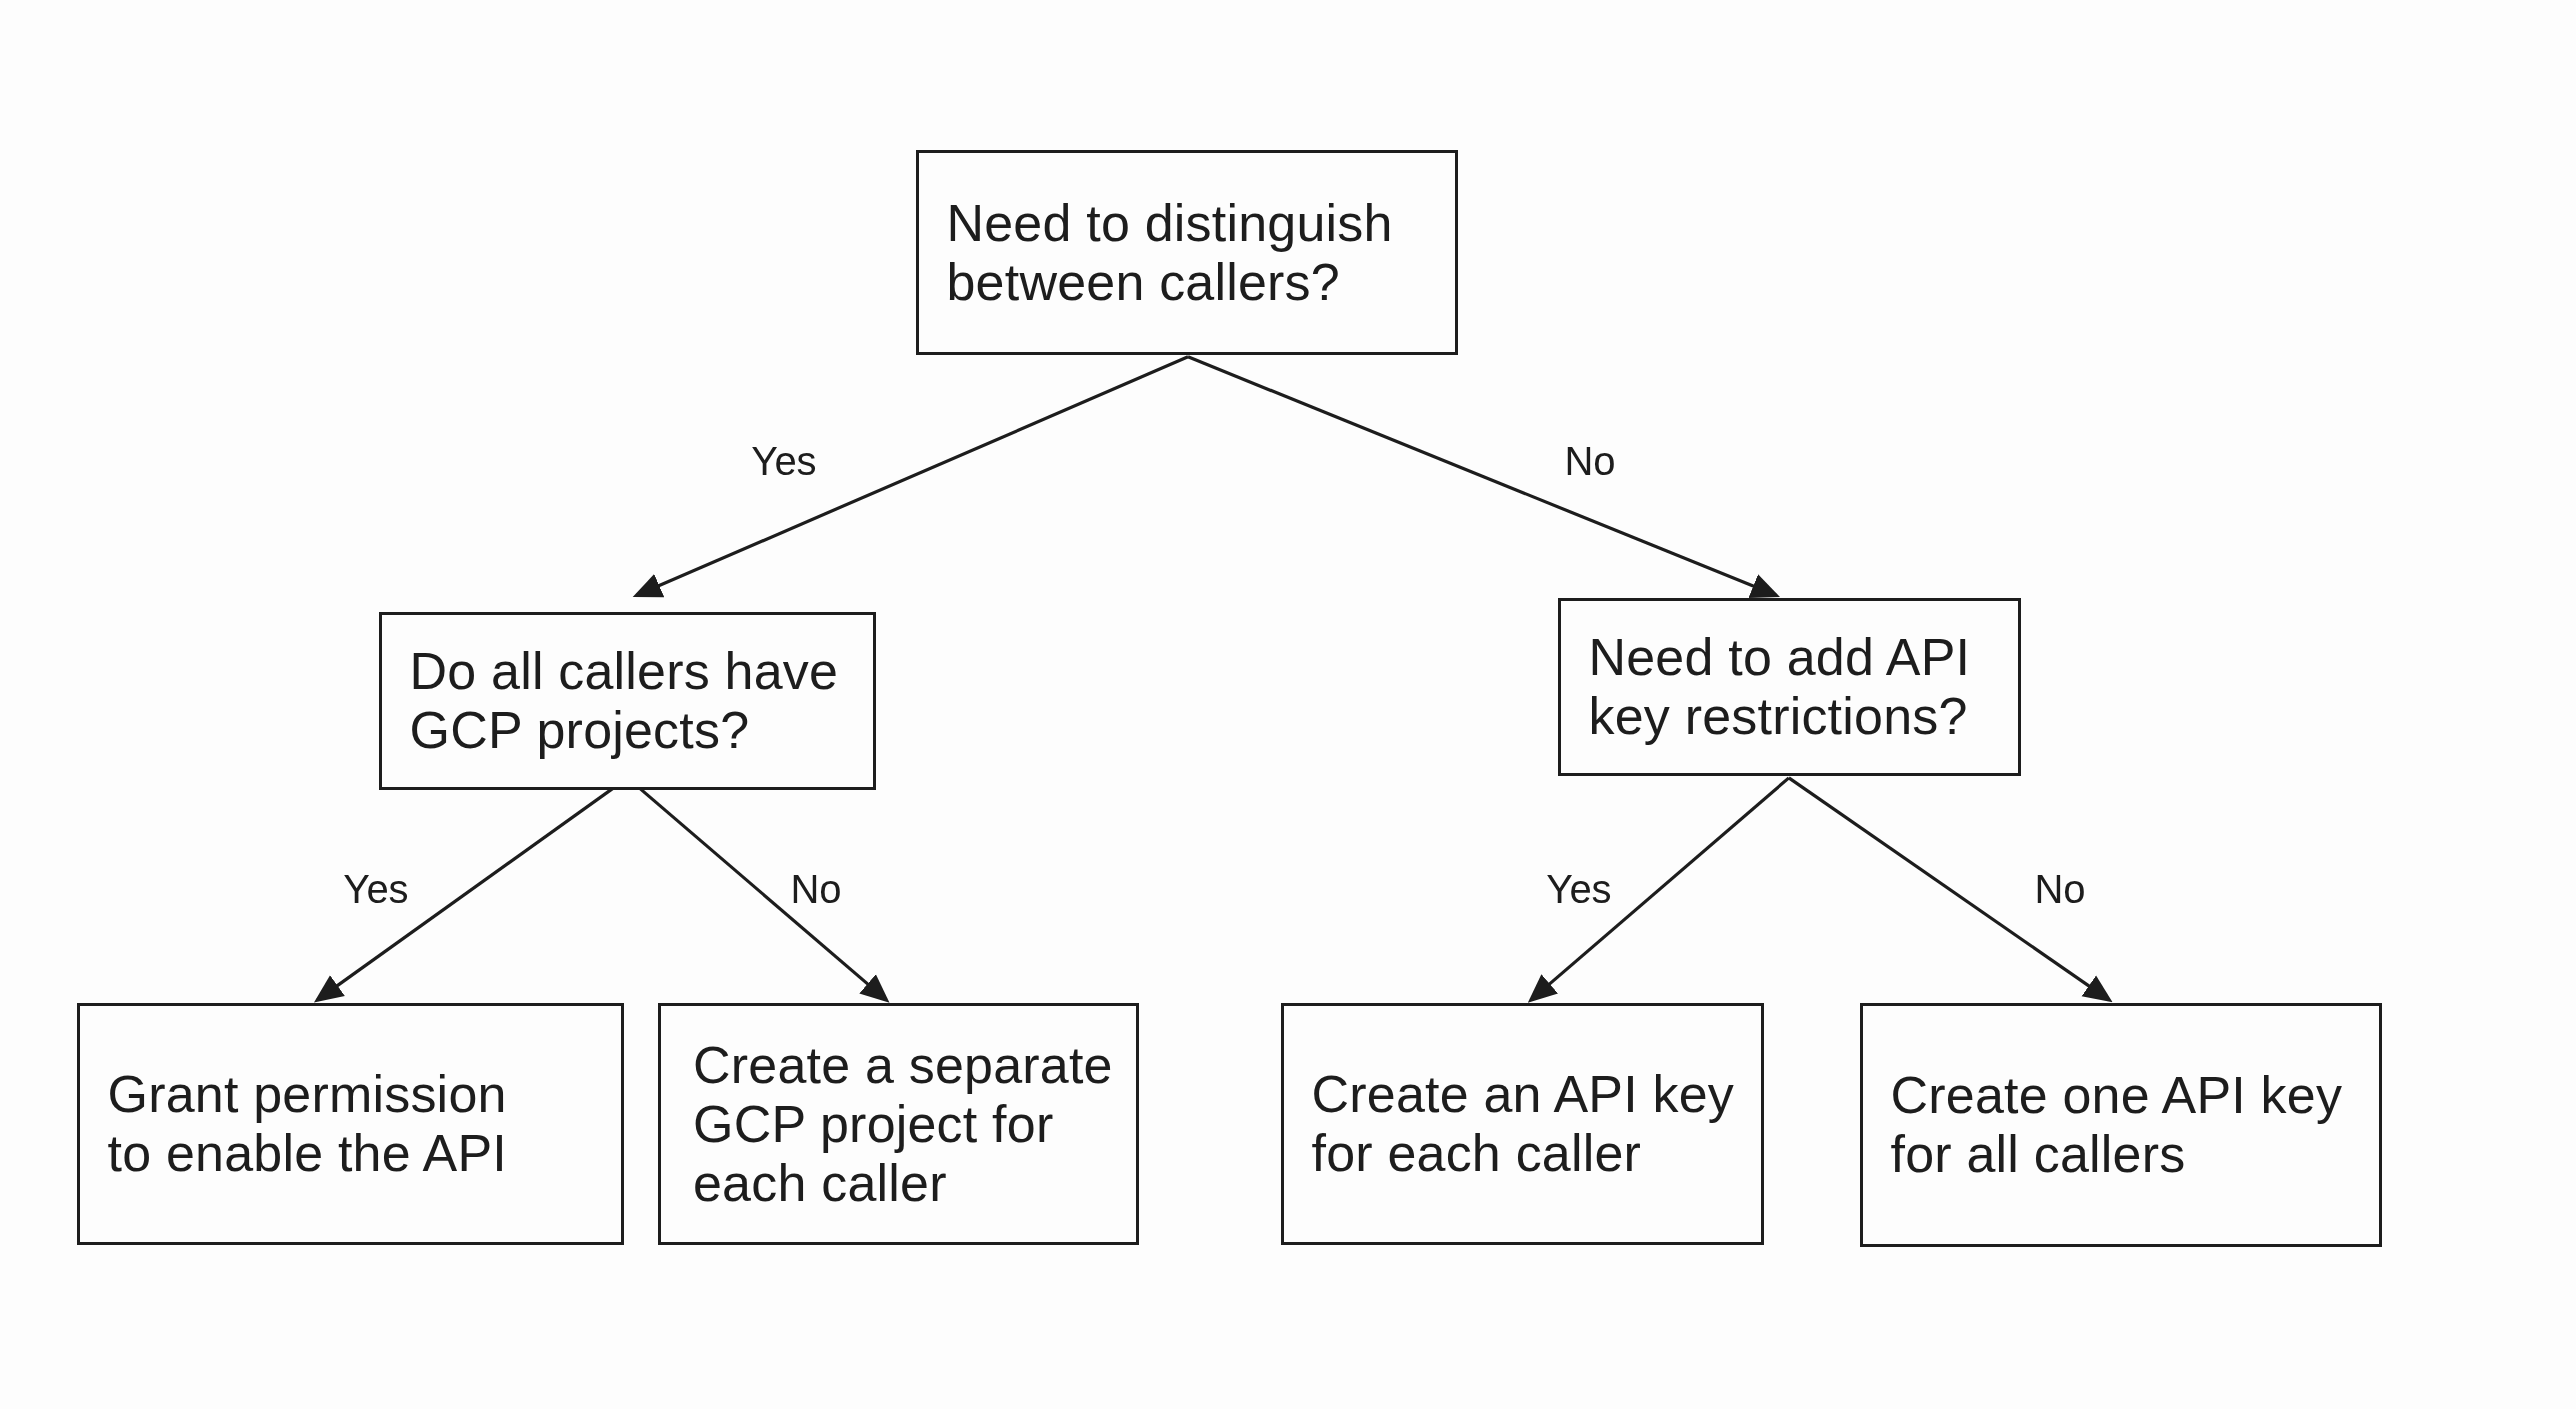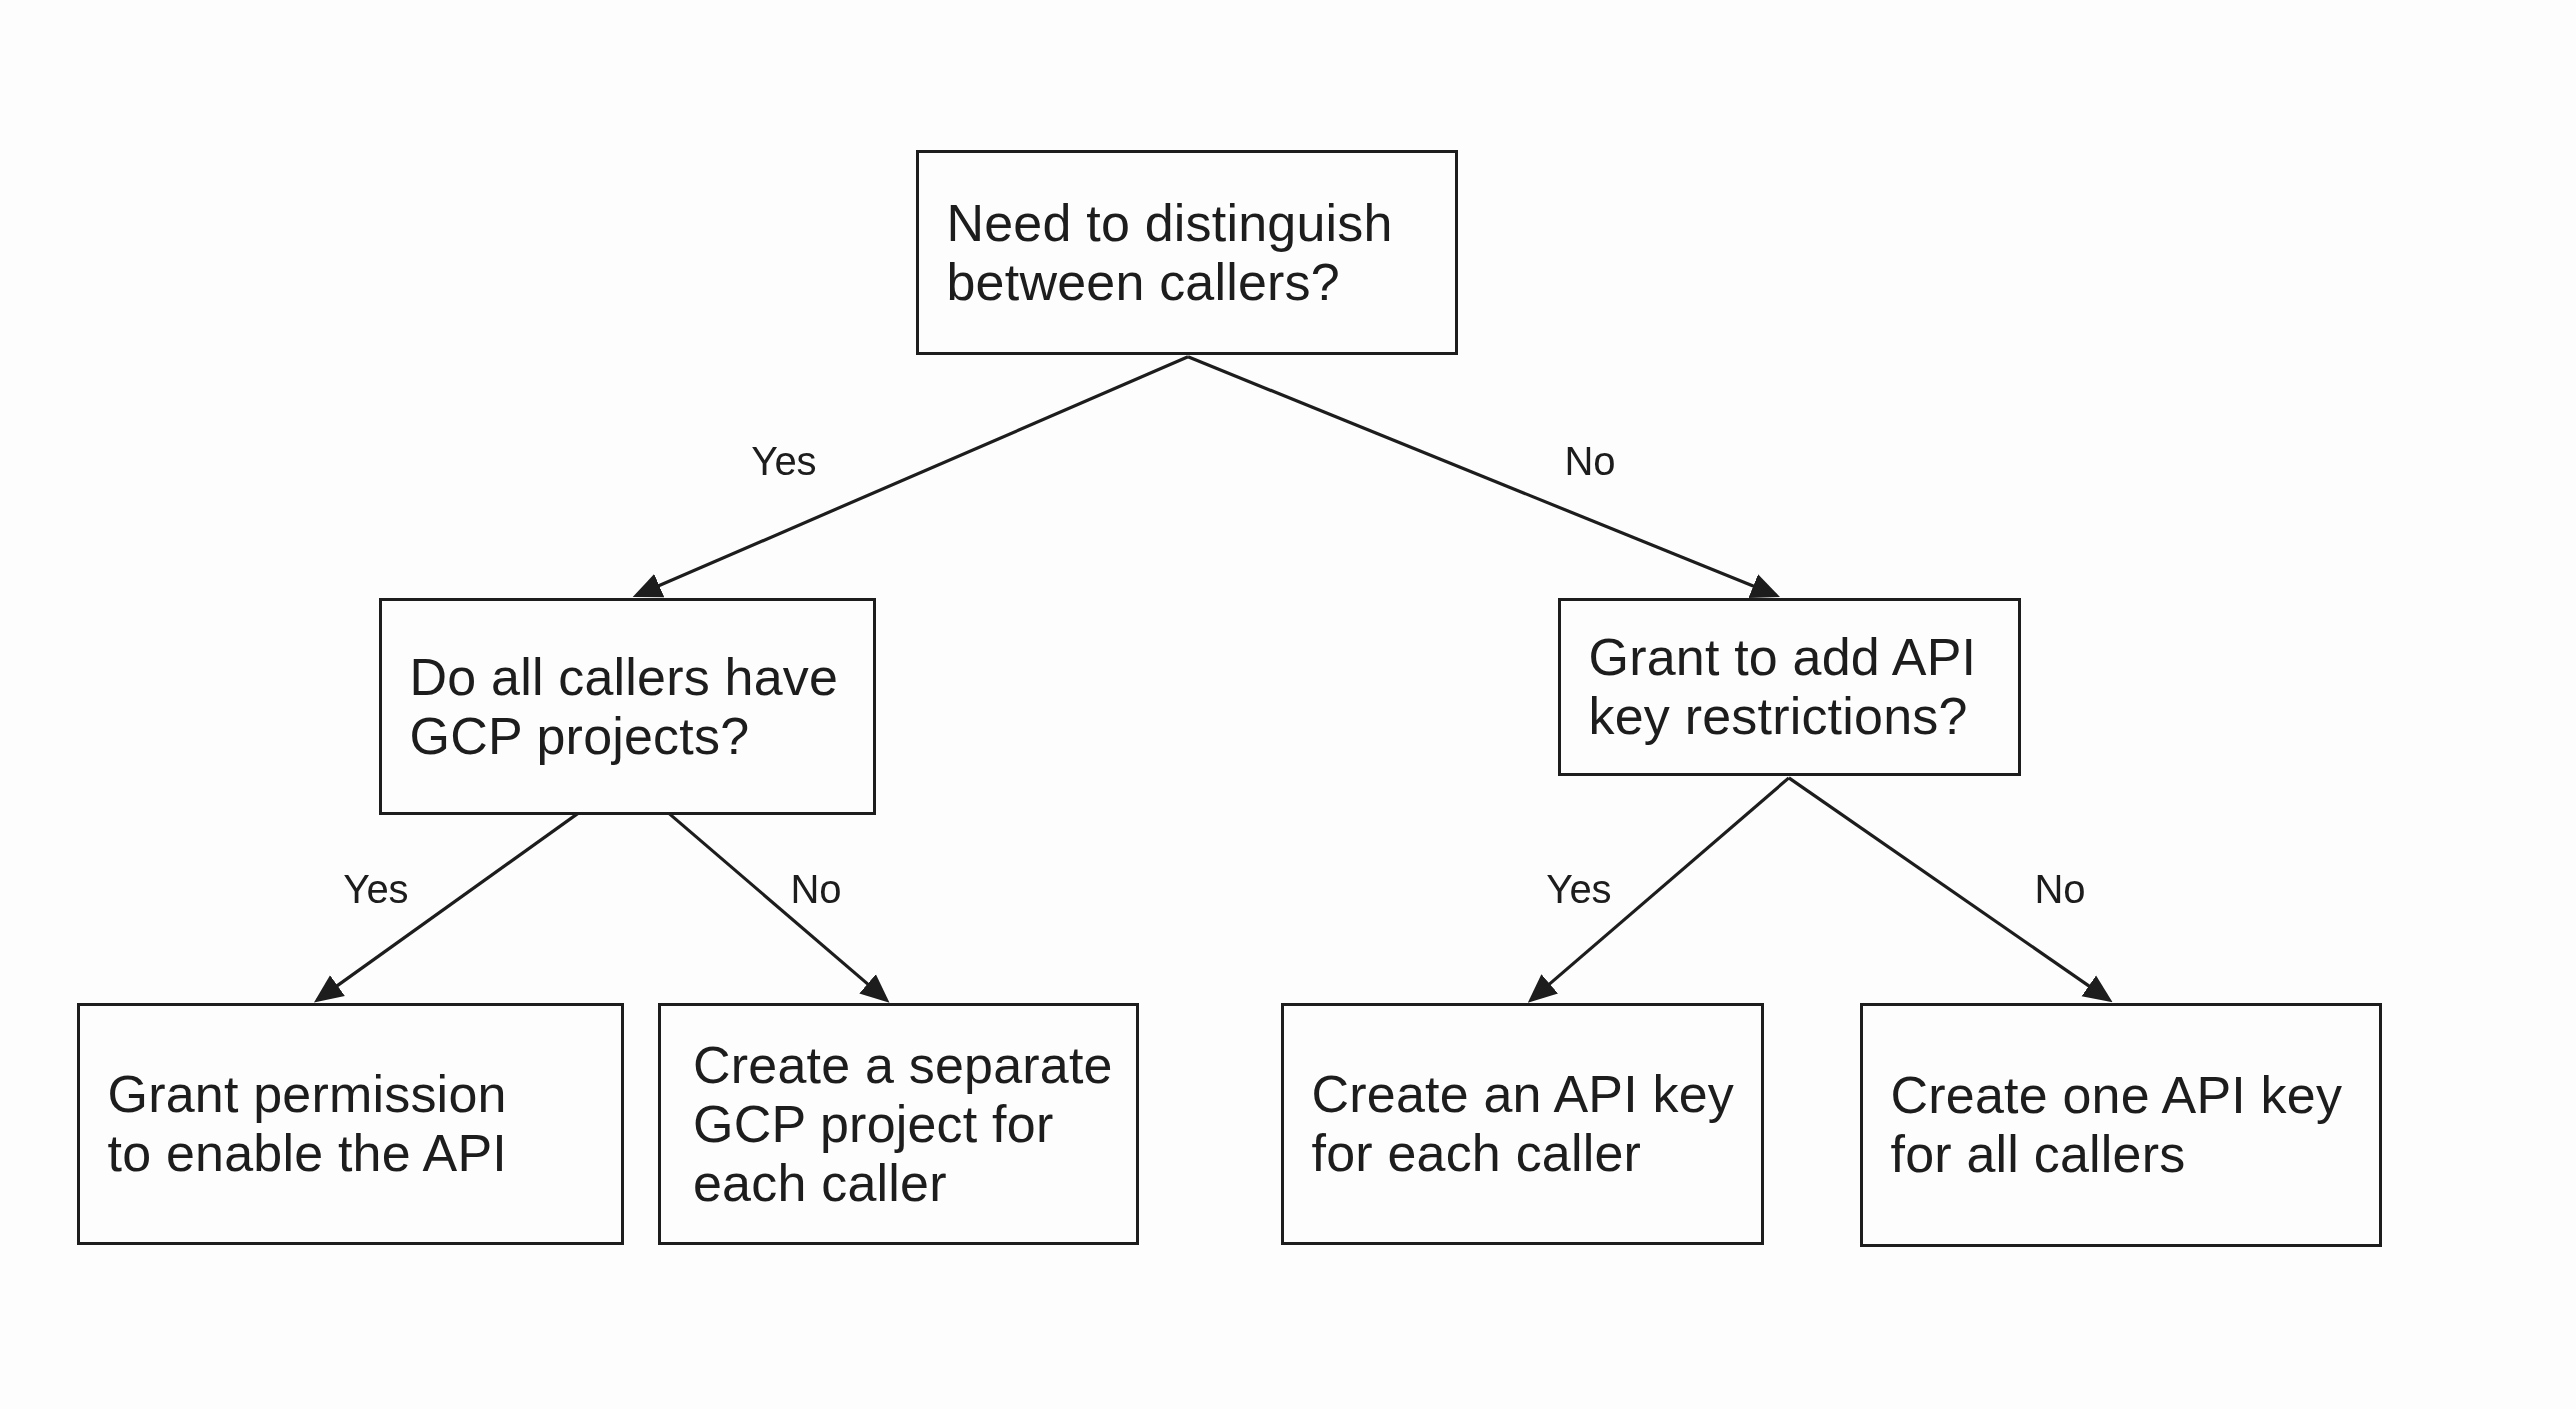--- a/index.html
+++ b/index.html
@@ -33,21 +33,21 @@
     justify-content: center;
     padding-left: 27.5px;
     padding-right: 7.3px;
     font-size: 52px;
     line-height: 59px;
     letter-spacing: 0.2px;
   }
   .tline { white-space: nowrap; }
 
   #node-root      { left:  916px; top:  150px; width: 542px; height: 205px; }
-  #node-gcp      { left:  379px; top:  598px; width: 497px; height: 217px; }
+  #node-gcp      { left:  379px; top:  612px; width: 497px; height: 178px; }
   #node-restrict { left: 1558px; top:  598px; width: 463px; height: 178px; }
   #node-grant    { left:   77px; top: 1003px; width: 547px; height: 242px; }
   #node-separate { left:  658px; top: 1003px; width: 481px; height: 242px; padding-left: 32px; }
   #node-percaller{ left: 1281px; top: 1003px; width: 483px; height: 242px; }
   #node-onekey   { left: 1860px; top: 1003px; width: 522px; height: 244px; }
 
   .edge-label {
     position: absolute;
     transform: translate(-50%, -50%);
     font-size: 40px;
@@ -86,21 +86,21 @@
     <div class="tline">Need to distinguish</div>
     <div class="tline">between callers?</div>
   </div>
 
   <div class="node" id="node-gcp">
     <div class="tline">Do all callers have</div>
     <div class="tline">GCP projects?</div>
   </div>
 
   <div class="node" id="node-restrict">
-    <div class="tline">Grant to add API</div>
+    <div class="tline">Need to add API</div>
     <div class="tline">key restrictions?</div>
   </div>
 
   <div class="node" id="node-grant">
     <div class="tline">Grant permission</div>
     <div class="tline">to enable the API</div>
   </div>
 
   <div class="node" id="node-separate">
     <div class="tline">Create a separate</div>

